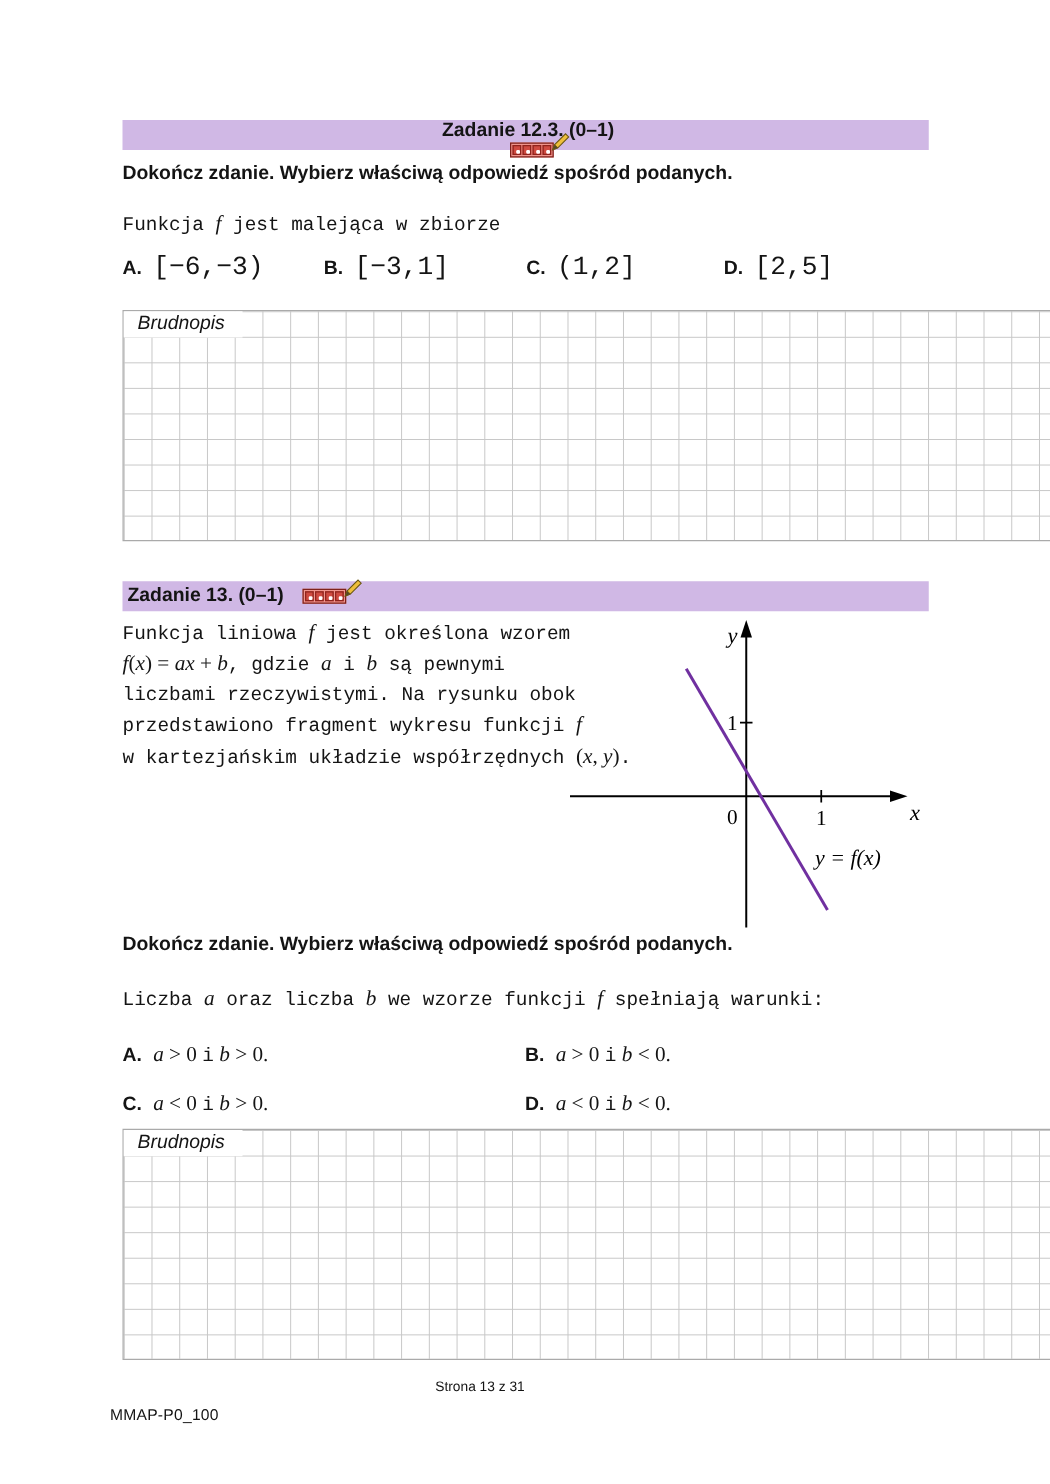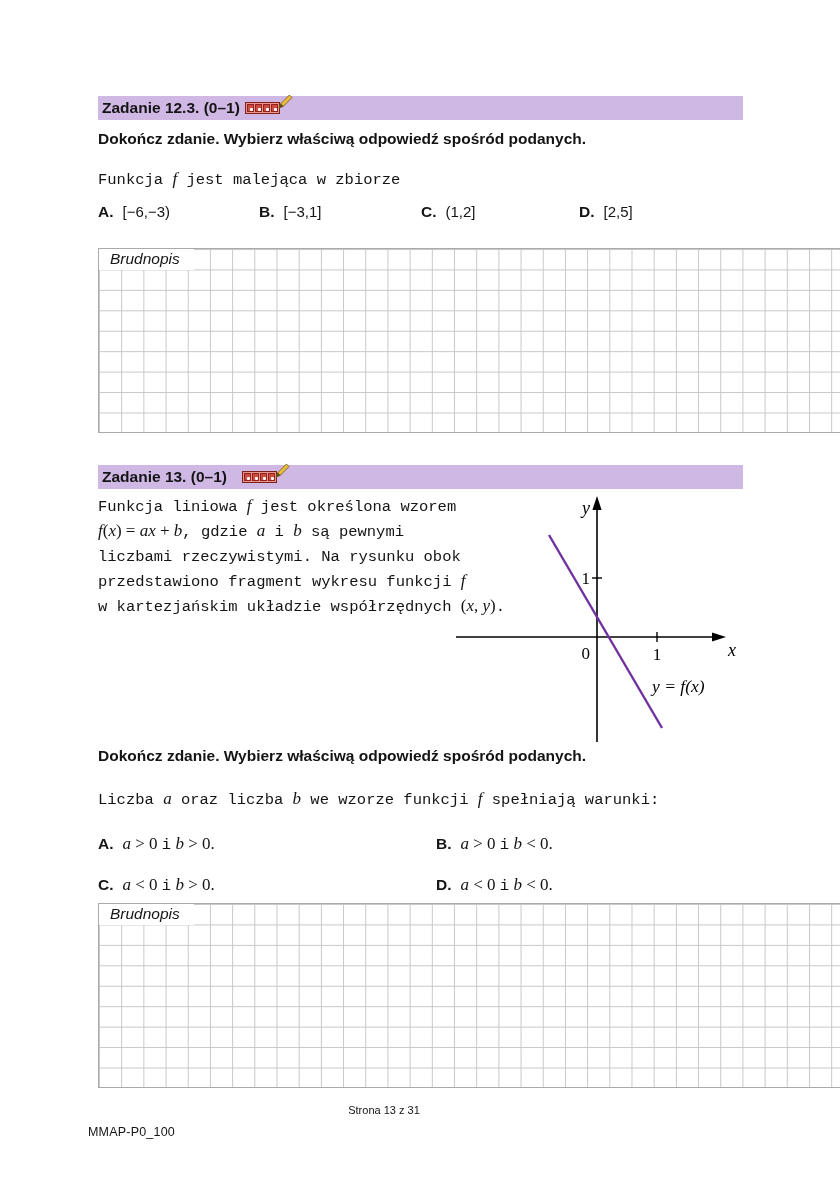--- a/index.html
+++ b/index.html
@@ -35,21 +35,21 @@
   .marker-cell::after {
     content: ""; position: absolute; left: 2px; top: 2.5px;
     width: 3px; height: 3px; background: #ffffff; border-radius: 1px;
   }
   .pencil { position: absolute; right: -14px; top: -9px; }
 
   
   .run-t { font-family: Liberation Mono, monospace; }
   .run-v { font-family: "Liberation Serif", serif; font-style: italic; font-size: 17px; }
   .run-s { font-family: "Liberation Serif", serif; font-size: 17px; }
-  .math-serif { font-family: Liberation Sans, sans-serif; font-size: 15px; }
+  .math-serif { font-family: Liberation Mono, monospace; font-size: 21px; }
 
   .opts4 {
     left: 98px; width: 645px;
     display: grid; grid-template-columns: 161px 162px 158px 1fr;
     align-items: baseline;
   }
   .opts2 {
     left: 98px; width: 645px;
     display: grid; grid-template-columns: 322px 1fr;
     row-gap: 14px;
@@ -80,21 +80,21 @@
   .graph-box { width: 289px; height: 250px; }
 
   .footer-page { left: 0; width: 768px; text-align: center; font-size: 11px; }
   .footer-code { left: 88px; font-weight: normal; font-size: 12.5px; letter-spacing: 0.2px; }
 </style>
 </head>
 <body>
 
 <div class="page">
 
-  <div class="abs band" style="top:96px;">
+  <div class="abs band" style="top:96px;flex-direction:column;">
     <span>Zadanie 12.3. (0–1)</span>
     <span class="marker-wrap">
       <span class="marker-strip">
         <span class="marker-cell"></span>
         <span class="marker-cell"></span>
         <span class="marker-cell"></span>
         <span class="marker-cell"></span>
       </span>
       <svg class="pencil" width="17" height="17" viewBox="0 0 20 20">
         <path d="M2.5 17.5 L4.4 12.6 L14.6 2.4 L17.6 5.4 L7.4 15.6 Z" fill="#eebe3a" stroke="#6b5713" stroke-width="1"></path>
@@ -171,21 +171,21 @@
         <text x="136" y="90" font-family="Liberation Serif, serif" font-size="17" text-anchor="end">1</text>
         <text x="198" y="198" font-family="Liberation Serif, serif" font-style="italic" font-size="17.5">y = f(x)</text>
       </svg>
     </div>
   </div>
 
   <div class="abs bold-line" style="top:747px;">Dokończ zdanie. Wybierz właściwą odpowiedź spośród podanych.</div>
 
   <div class="abs plain-line" style="top:789px;"><span class="run-t">Liczba  </span><span class="run-v">a</span><span class="run-t">  oraz liczba  </span><span class="run-v">b</span><span class="run-t">  we wzorze funkcji  </span><span class="run-v">f</span><span class="run-t">  spełniają warunki:</span></div>
 
-  <div class="abs opts2" style="top:832px;gap:16px;">
+  <div class="abs opts2" style="top:832px;">
     <div class="opt">
       <span class="opt-label">A.</span><span><span class="run-v">a</span><span class="run-s"> &gt; 0 </span><span class="run-t">i</span><span class="run-v"> b</span><span class="run-s"> &gt; 0.</span></span>
     </div>
     <div class="opt">
       <span class="opt-label">B.</span><span><span class="run-v">a</span><span class="run-s"> &gt; 0 </span><span class="run-t">i</span><span class="run-v"> b</span><span class="run-s"> &lt; 0.</span></span>
     </div>
     <div class="opt">
       <span class="opt-label">C.</span><span><span class="run-v">a</span><span class="run-s"> &lt; 0 </span><span class="run-t">i</span><span class="run-v"> b</span><span class="run-s"> &gt; 0.</span></span>
     </div>
     <div class="opt">

